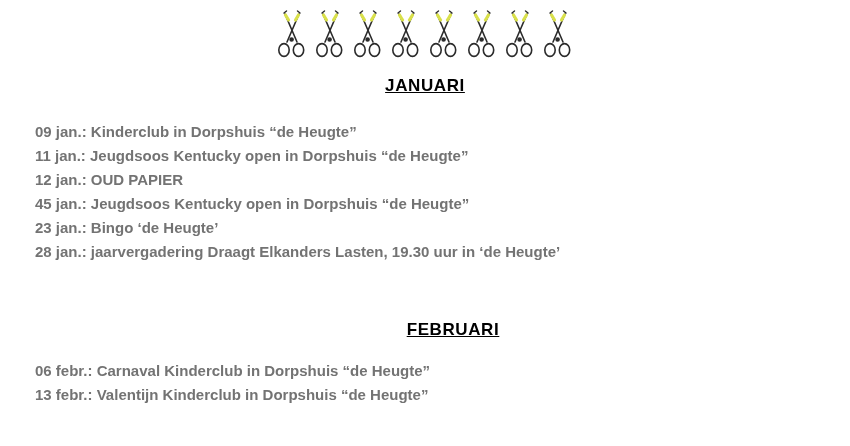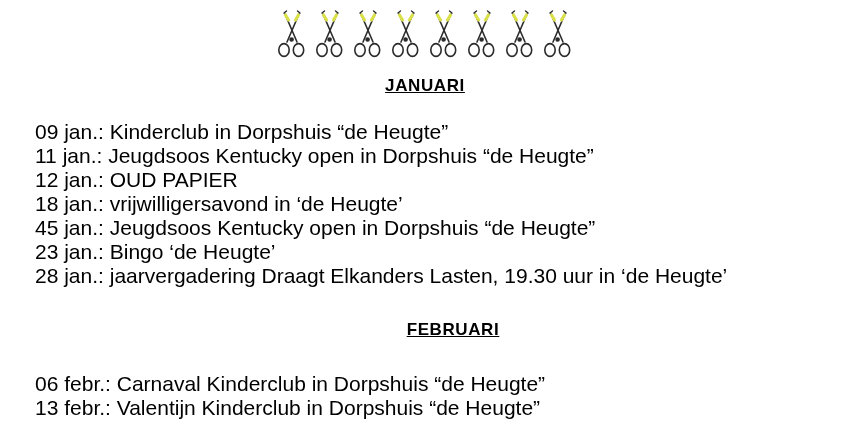--- a/index.html
+++ b/index.html
@@ -47,27 +47,28 @@
   }
   #month-jan { top: 76px; }
   #month-feb { top: 320px; padding-left: 28px; }
 
   .entries {
     position: absolute;
     left: 35px;
     width: 790px;
   }
   #entries-jan { top: 120px; }
-  #entries-feb { top: 372px; }
+  #entries-feb { top: 359px; }
 
   .entry {
-    font-size: 21px;
+    font-size: 15px;
     line-height: 24px;
     white-space: nowrap;
-    color: #000000;
+    color: #737373;
+    font-weight: bold;
   }
 </style>
 </head>
 <body>
 
 <div class="page">
 
   <div class="scissors-row" id="scissors-row"><span class="sc"><svg width="34" height="56" viewBox="0 0 34 56" xmlns="http://www.w3.org/2000/svg">
           <g stroke="#2b2b2b" fill="none" stroke-width="1.6" stroke-linecap="round">
             <path d="M10 6 L22 34"></path>
@@ -165,21 +166,20 @@
             <circle cx="16.6" cy="31.5" r="1.5" fill="#2b2b2b"></circle>
           </g>
         </svg></span></div>
 
   <div class="month" id="month-jan">JANUARI</div>
 
   <div class="entries" id="entries-jan">
       <div class="entry">09 jan.: Kinderclub in Dorpshuis “de Heugte”</div>
       <div class="entry">11 jan.: Jeugdsoos Kentucky open in Dorpshuis “de Heugte”</div>
       <div class="entry">12 jan.: OUD PAPIER</div>
-      <div class="entry">18 jan.: vrijwilligersavond in ‘de Heugte’</div>
       <div class="entry">45 jan.: Jeugdsoos Kentucky open in Dorpshuis “de Heugte”</div>
       <div class="entry">23 jan.: Bingo ‘de Heugte’</div>
       <div class="entry">28 jan.: jaarvergadering Draagt Elkanders Lasten, 19.30 uur in ‘de Heugte’</div>
     </div>
 
   <div class="month" id="month-feb">FEBRUARI</div>
 
   <div class="entries" id="entries-feb">
       <div class="entry">06 febr.: Carnaval Kinderclub in Dorpshuis “de Heugte”</div>
       <div class="entry">13 febr.: Valentijn Kinderclub in Dorpshuis “de Heugte”</div>

